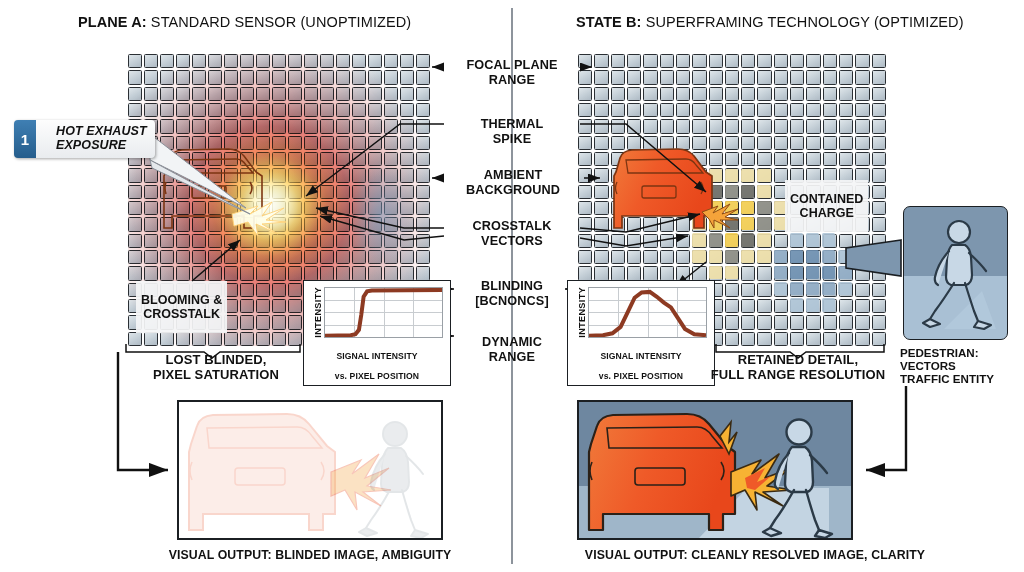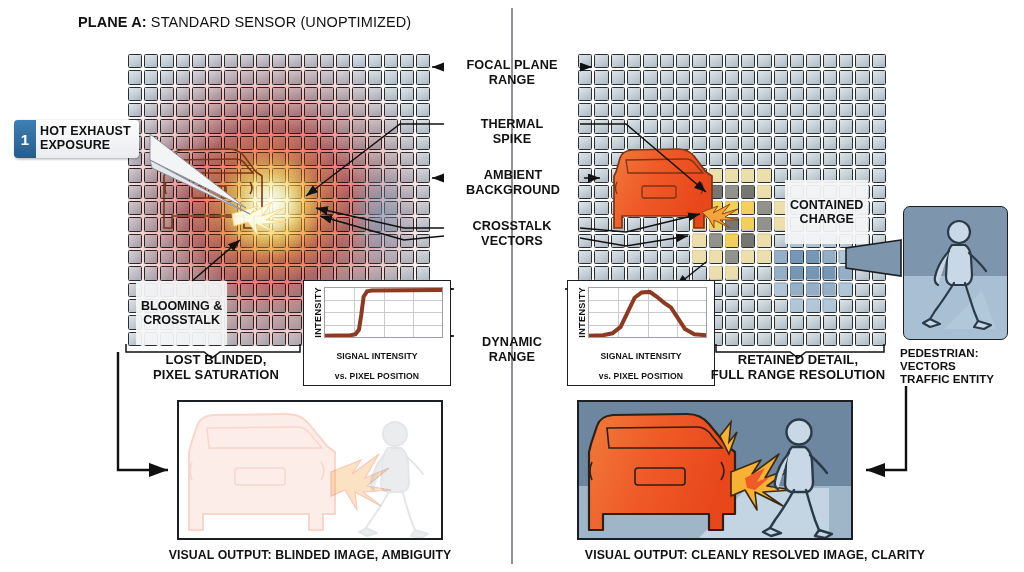--- a/index.html
+++ b/index.html
@@ -79,30 +79,30 @@
     position:absolute; left:14px; top:120px; display:flex;
     filter:drop-shadow(1px 1.5px 1.5px rgba(0,0,0,.35));
   }
   #callout1 .num {
     width:22px; background:linear-gradient(180deg,#3f7fb3,#255d8c);
     border-radius:4px 0 0 4px; color:#fff; font-size:15px; font-weight:bold;
     display:flex; align-items:center; justify-content:center;
   }
   #callout1 .txt {
     background:linear-gradient(180deg,#fdfdfd,#e9ecef);
-    border-radius:0 4px 4px 0; padding:5px 8px 6px 4px;
+    border-radius:0 4px 4px 0; padding:5px 8px 6px 20px;
     font-size:12.5px; line-height:13.5px; font-weight:bold; letter-spacing:.1px;
-    white-space:pre-line; color:#111;
+    white-space:pre-line; color:#111;font-style:italic;
   }
 
   
   .chip {
     position:absolute; background:rgba(244,245,246,.93);
     font-size:12.5px; line-height:14px; font-weight:bold; text-align:center;
-    padding:18px 5px; white-space:pre-line; color:#111;
+    padding:12px 5px; white-space:pre-line; color:#111;
   }
   #chipBloom { left:136px; top:281px; }
   #chipCharge { left:785px; top:180px; }
 
   
   .clabel {
     position:absolute; text-align:center; font-size:12.7px; line-height:14.5px;
     font-weight:bold; white-space:pre-line; color:#111; letter-spacing:.1px;
   }
   #lblFPA { left:446px; top:58px; width:132px; }
@@ -168,20 +168,23 @@
   svg { display:block; }
   .nofill { fill:none; }
 </style>
 </head>
 <body>
 
 <div id="stage">
 
   <div class="state-header" id="hdrA">
     <span class="tag">PLANE A:</span><span> STANDARD SENSOR (UNOPTIMIZED)</span>
+  </div>
+  <div class="state-header" id="hdrB">
+    <span class="tag">STATE B:</span><span> SUPERFRAMING TECHNOLOGY (OPTIMIZED)</span>
   </div>
 
   <div id="divider"></div>
 
   <div class="fpa" id="fpaA">
       <div class="cell"></div>
       <div class="cell"></div>
       <div class="cell"></div>
       <div class="cell"></div>
       <div class="cell"></div>
@@ -1054,20 +1057,22 @@
   </svg>
 
   <div class="clabel" id="lblFPA">FOCAL PLANE
 RANGE</div>
   <div class="clabel" id="lblAmb">AMBIENT
 BACKGROUND</div>
   <div class="clabel" id="lblSpike">THERMAL
 SPIKE</div>
   <div class="clabel" id="lblXtalk">CROSSTALK
 VECTORS</div>
+  <div class="clabel" id="lblBlind">BLINDING
+[BCNONCS]</div>
   <div class="clabel" id="lblDyn">DYNAMIC
 RANGE</div>
 
   <div id="callout1">
     <div class="num">1</div>
     <div class="txt">HOT EXHAUST
 EXPOSURE</div>
   </div>
 
   <div class="graphbox" id="graphA">

